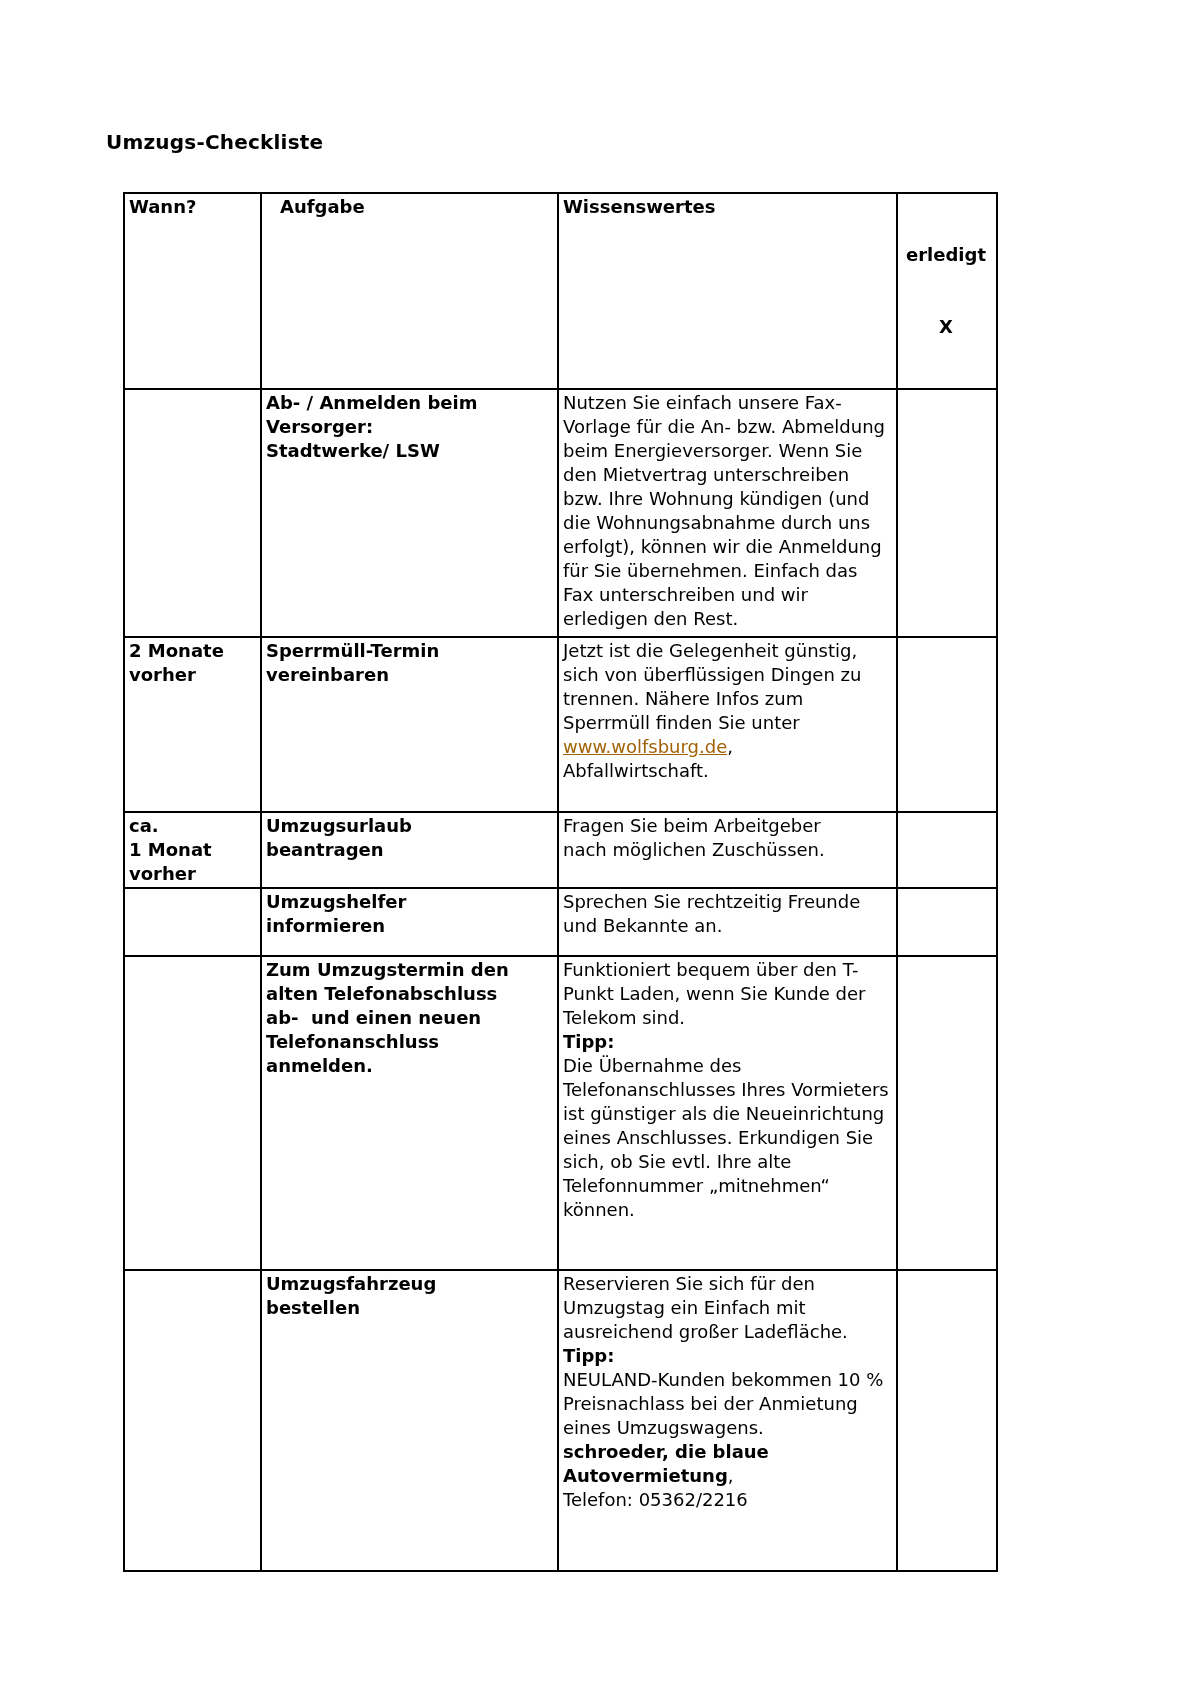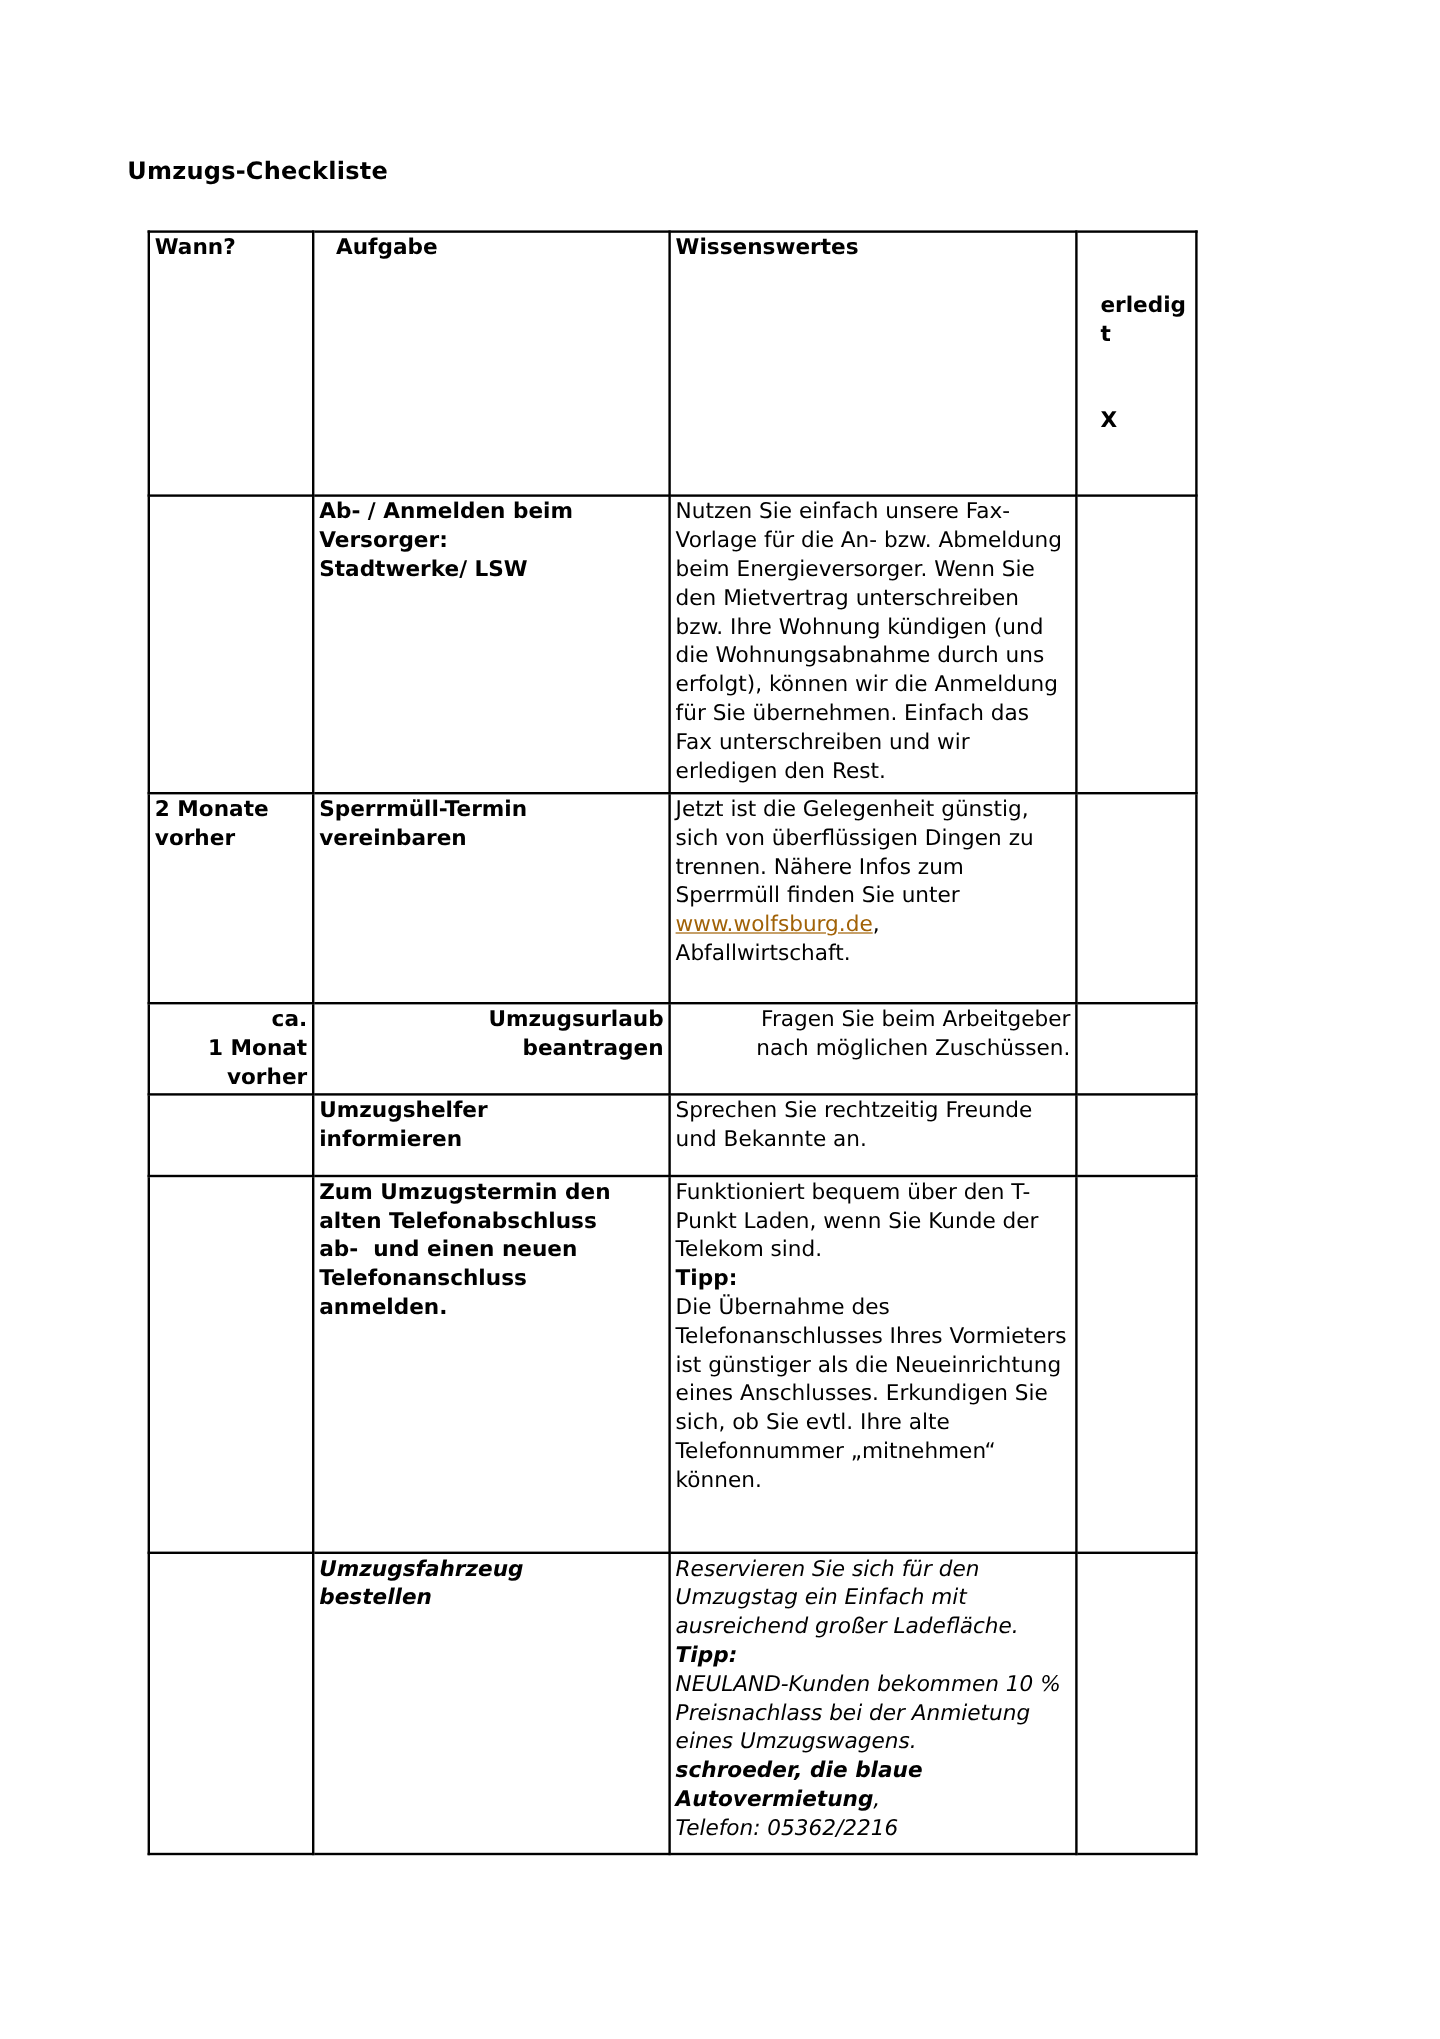--- a/index.html
+++ b/index.html
@@ -44,35 +44,35 @@
     white-space: pre-wrap;
     word-wrap: break-word;
     overflow: hidden;
   }
   .checklist thead tr { height: 81px; }
   .checklist th {
     text-align: left;
     font-weight: bold;
   }
   .checklist th.h-aufgabe { padding-left: 18px; }
-  .checklist th.h-erledigt { padding-left: 19px; padding-right: 2px; }
+  .checklist th.h-erledigt { text-align: center; padding-left: 0; padding-right: 2px; }
   .b { font-weight: bold; }
   .c-wann, .c-aufgabe { font-weight: bold; }
   a.doclink {
     color: #a16207;
     text-decoration: underline;
     cursor: pointer;
   }
   
   #rows tr:nth-child(1) { height: 248px; }
   #rows tr:nth-child(2) { height: 175px; }
-  #rows tr:nth-child(3) { height: 68px; text-align: right;  }
+  #rows tr:nth-child(3) { height: 68px;  }
   #rows tr:nth-child(4) { height: 68px;  }
   #rows tr:nth-child(5) { height: 314px; }
-  #rows tr:nth-child(6) { height: 251px; font-style: italic; }
+  #rows tr:nth-child(6) { height: 301px; }
 </style>
 </head>
 <body>
 
 <div class="page">
 
   <h1 class="doc-title">Umzugs-Checkliste</h1>
 
   <table class="checklist">
     <colgroup>

